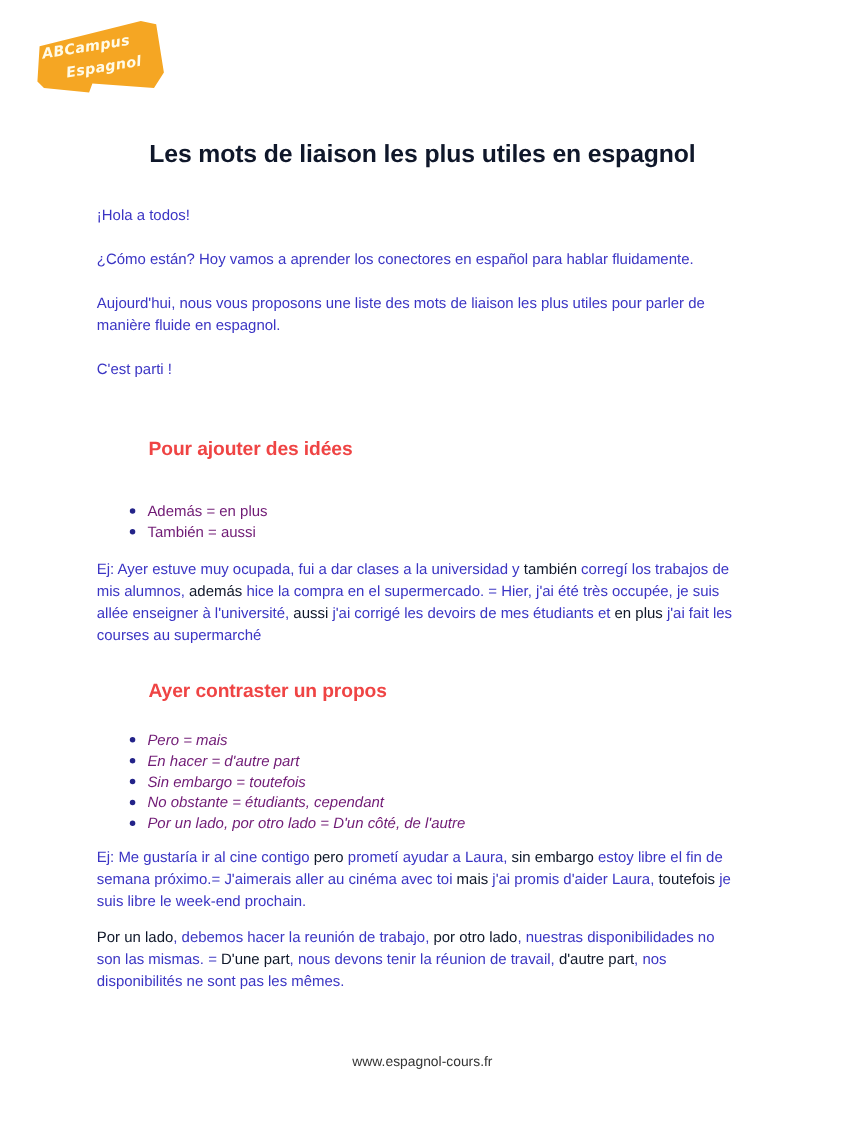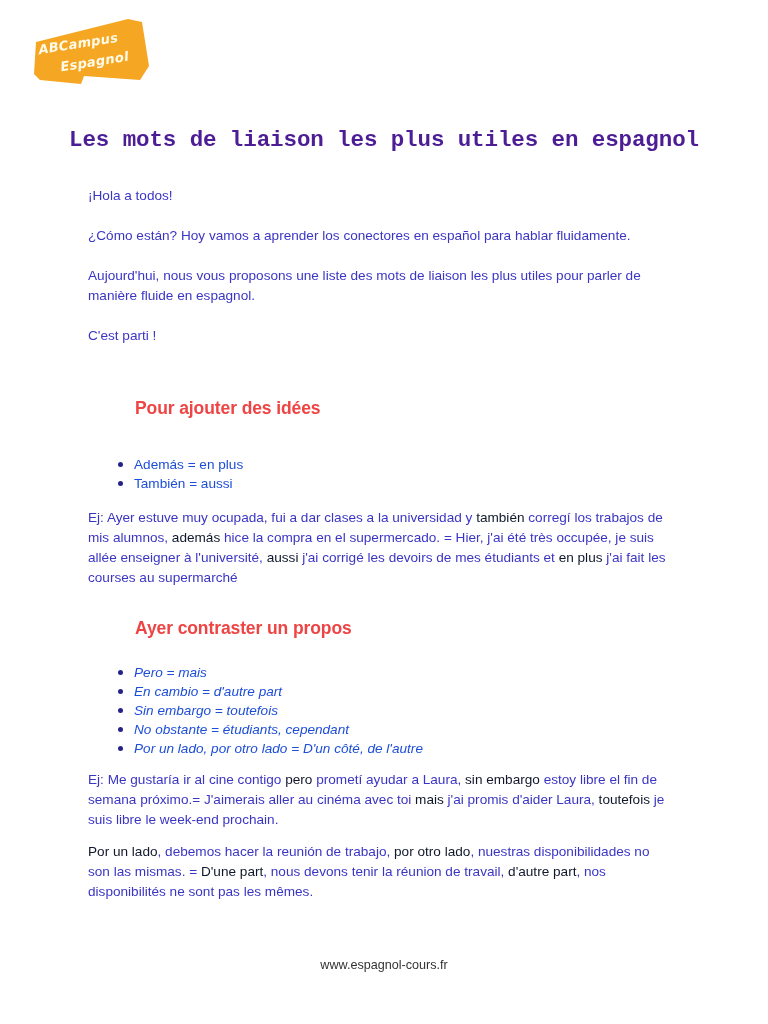--- a/index.html
+++ b/index.html
@@ -67,25 +67,24 @@
     transform: rotate(-9deg);
   }
 
   
   .doc-title {
     position: absolute;
     left: 0;
     right: 0;
     top: 112px;
     text-align: center;
-    color: #4c1d95;
+    color: #0f172a;
     font-size: 22.5px;
     font-weight: bold;
     letter-spacing: -0.1px;
-    font-family: Liberation Mono, monospace;
   }
 
   
   .content {
     position: absolute;
     left: 88px;
     top: 186px;
     width: 586px;
   }
 
@@ -117,21 +116,21 @@
   .section-2 {
     position: absolute;
     left: 135px;
     top: 618px;
   }
 
   ul.bullets {
     list-style: none;
     margin: 0;
     padding: 0;
-    color: #1d4ed8;
+    color: #701a75;
     font-size: 13.6px;
     line-height: 19px;
   }
   ul.bullets li {
     position: relative;
     padding-left: 21px;
   }
   ul.bullets li::before {
     content: "";
     position: absolute;
@@ -216,21 +215,21 @@
     <li><span>Además = en plus</span></li>
     <li><span>También = aussi</span></li>
   </ul>
 
   <p class="para example-1"><span>Ej: Ayer estuve muy ocupada, fui a dar clases a la universidad y </span><span class="hl">también</span><span> corregí los trabajos de mis alumnos, </span><span class="hl">además</span><span> hice la compra en el supermercado. = Hier, j'ai été très occupée, je suis allée enseigner à l'université, </span><span class="hl">aussi</span><span> j'ai corrigé les devoirs de mes étudiants et </span><span class="hl">en plus</span><span> j'ai fait les courses au supermarché</span></p>
 
   <h2 class="section section-2">Ayer contraster un propos</h2>
 
   <ul class="bullets bullets-2">
     <li><span>Pero = mais</span></li>
-    <li><span>En cambio = d'autre part</span></li>
+    <li><span>En hacer = d'autre part</span></li>
     <li><span>Sin embargo = toutefois</span></li>
     <li><span>No obstante = étudiants, cependant</span></li>
     <li><span>Por un lado, por otro lado = D'un côté, de l'autre</span></li>
   </ul>
 
   <p class="para example-2"><span>Ej: Me gustaría ir al cine contigo </span><span class="hl">pero</span><span> prometí ayudar a Laura, </span><span class="hl">sin embargo</span><span> estoy libre el fin de semana próximo.= J'aimerais aller au cinéma avec toi </span><span class="hl">mais</span><span> j'ai promis d'aider Laura, </span><span class="hl">toutefois</span><span> je suis libre le week-end prochain.</span></p>
 
   <p class="para example-3"><span class="hl">Por un lado</span><span>, debemos hacer la reunión de trabajo, </span><span class="hl">por otro lado</span><span>, nuestras disponibilidades no son las mismas. = </span><span class="hl">D'une part</span><span>, nous devons tenir la réunion de travail, </span><span class="hl">d'autre part</span><span>, nos disponibilités ne sont pas les mêmes.</span></p>
 
   <div class="footer">www.espagnol-cours.fr</div>

